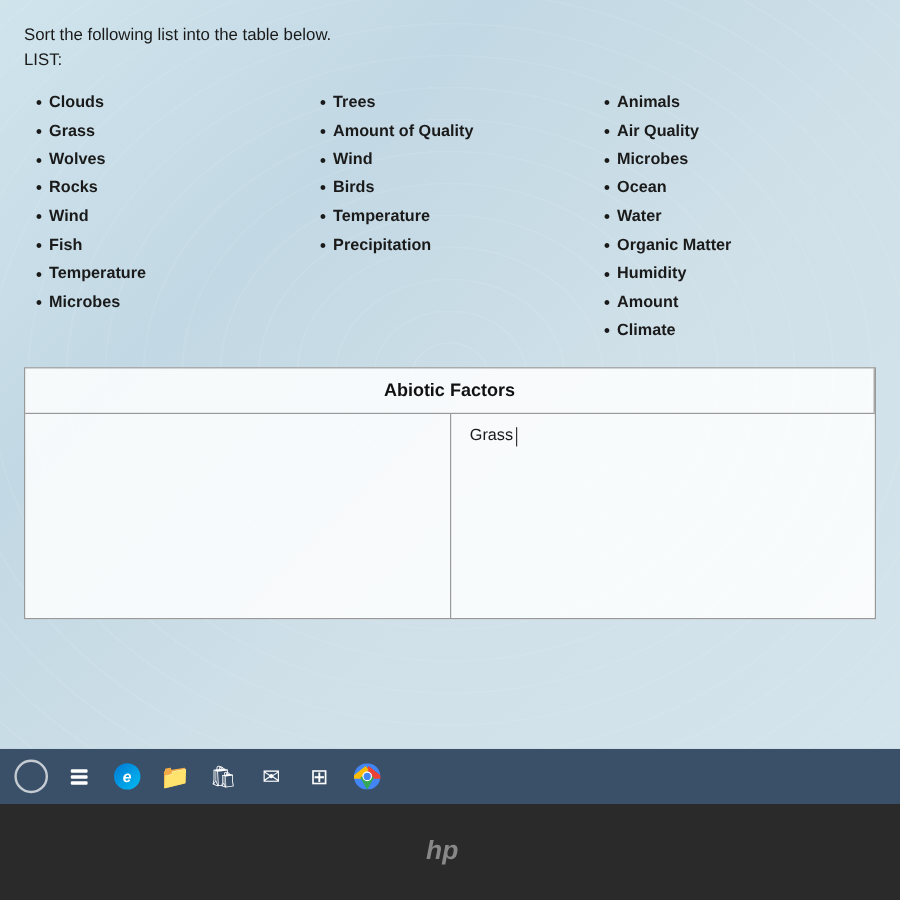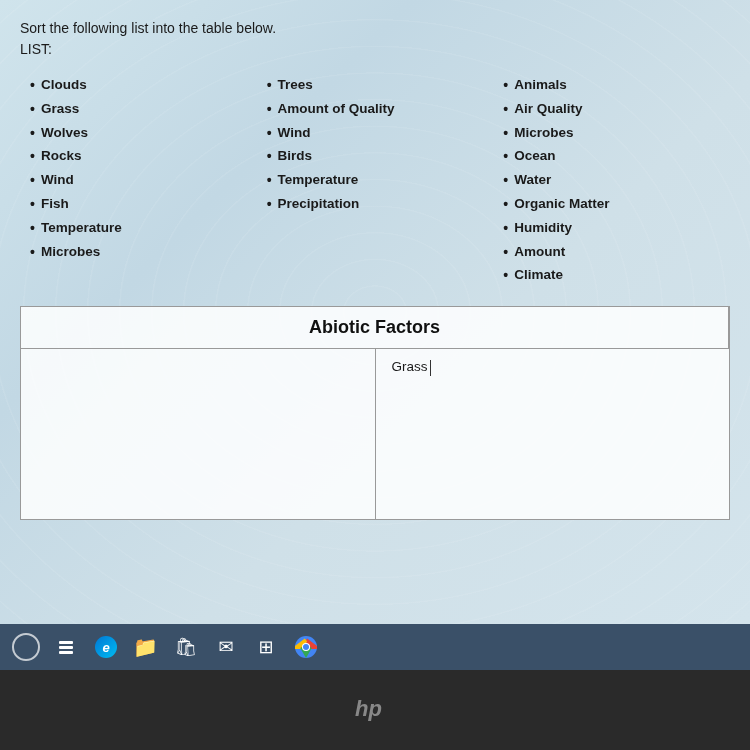--- a/index.html
+++ b/index.html
@@ -89,21 +89,21 @@
     }
 
     .table-header {
       display: flex;
       border-bottom: 1.5px solid #999;
     }
 
     .table-header-cell {
       flex: 1;
       padding: 10px 16px;
-      font-size: 18px;
+      font-size: 15px;
       font-weight: bold;
       color: #111;
       text-align: center;
     }
 
     .table-header-cell:first-child {
       border-right: 1.5px solid #999;
     }
 
     .table-body {

